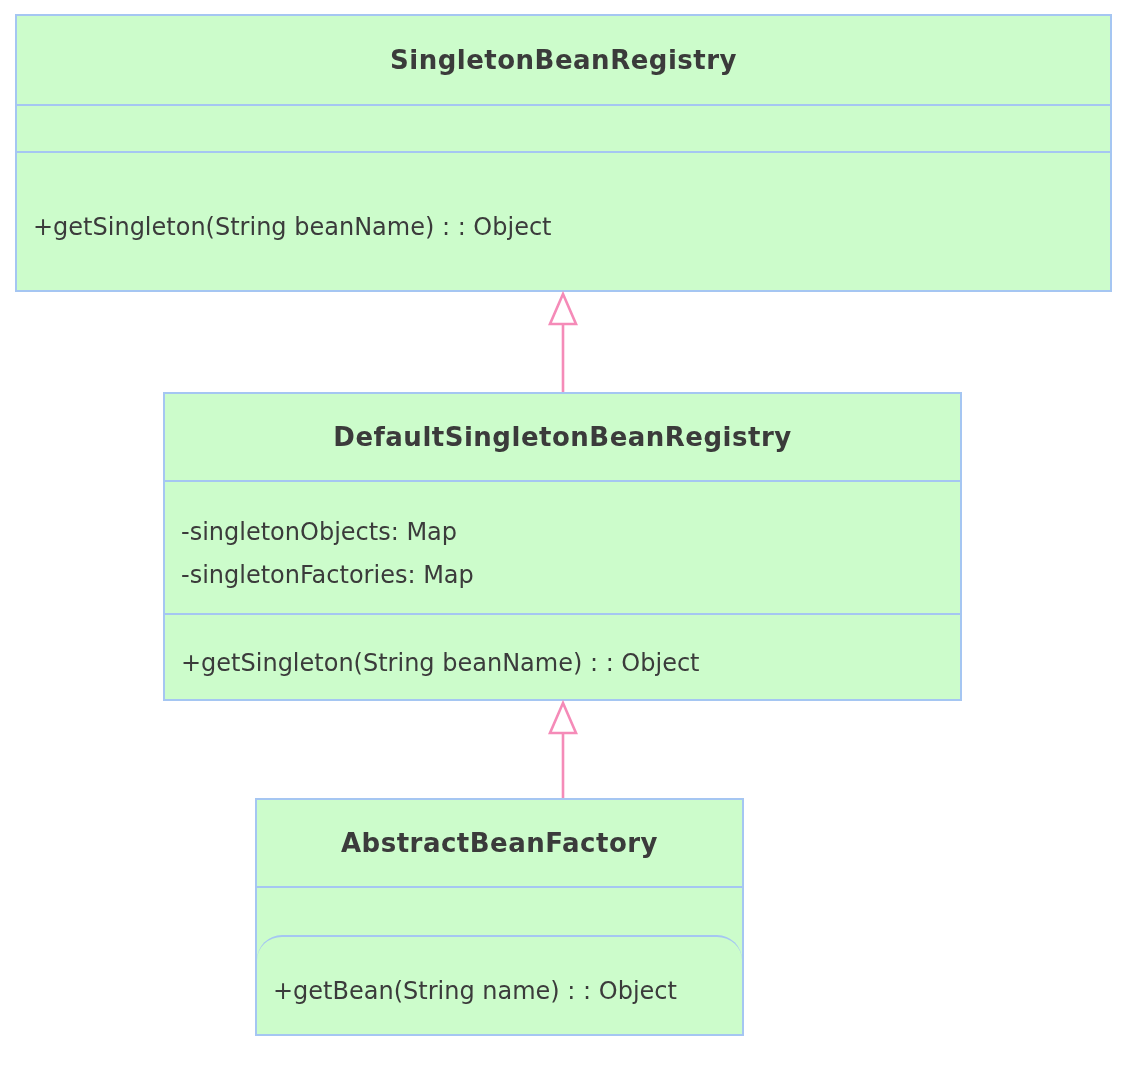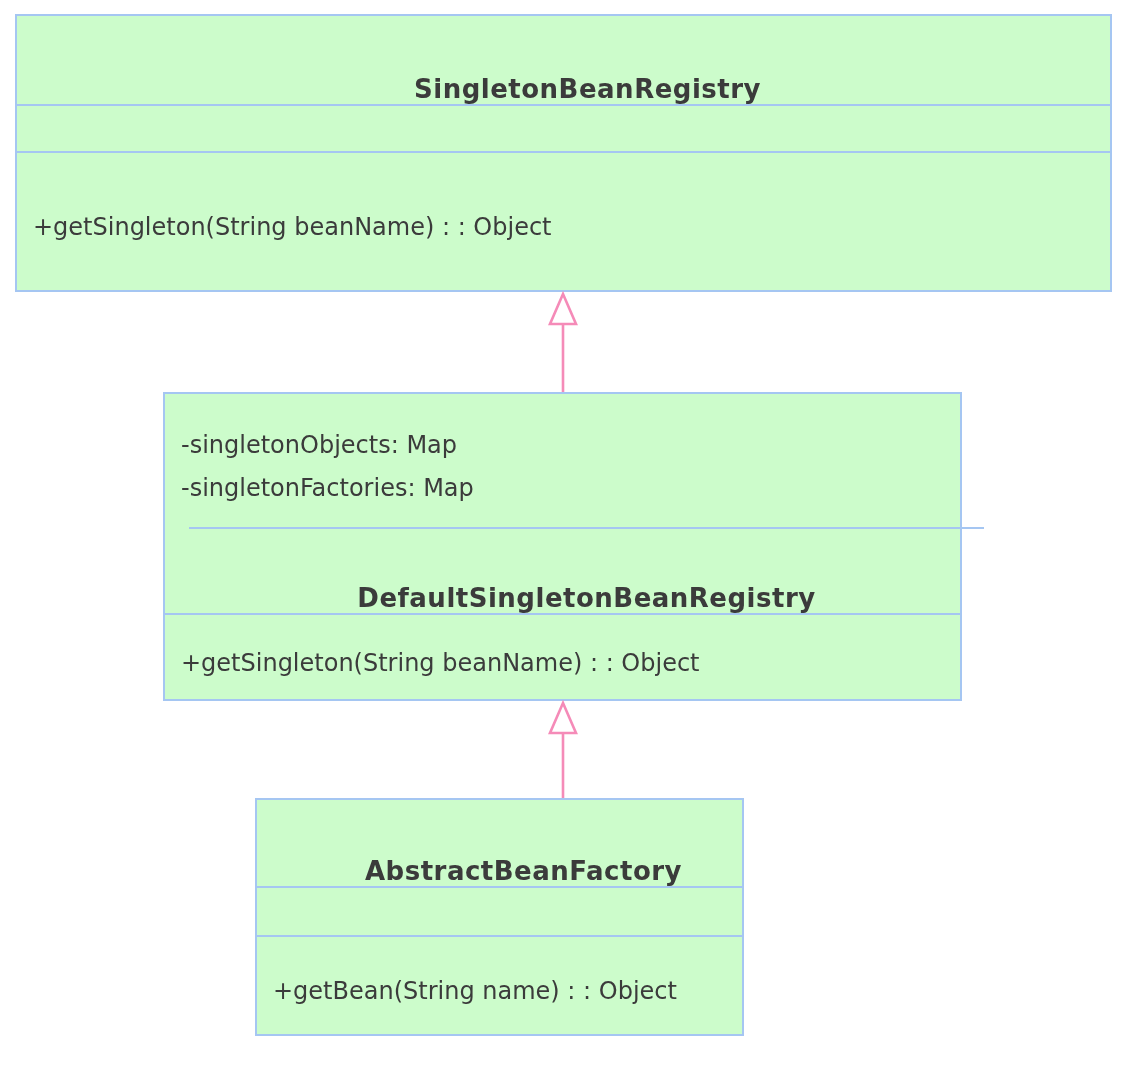--- a/index.html
+++ b/index.html
@@ -28,47 +28,46 @@
   }
   .box-1 { left: 15px;  top: 14px;  width: 1097px; height: 278px; }
   .box-2 { left: 163px; top: 392px; width: 799px;  height: 309px; }
   .box-3 { left: 255px; top: 798px; width: 489px;  height: 238px; }
 
   .sec { width: 100%; }
   .sec + .sec { border-top: 2px solid var(--box_border); }
 
   .sec-title {
     display: flex;
-    align-items: flex-end;
+    align-items: center;
     justify-content: center;
     font-weight: bold;
     font-size: 26px;
     letter-spacing: 0.5px;
-    margin-left: 24px;
   }
   .box-1 .sec-title { height: 88px; }
   .box-2 .sec-title { height: 86px; }
   .box-3 .sec-title { height: 86px; }
 
   .sec-members {
     display: flex;
     flex-direction: column;
     justify-content: center;
     padding: 12px 10px 0 16px;
     font-size: 24px;
     line-height: 43px;
     white-space: nowrap;
     overflow: hidden;
   }
   .box-1 .sec-attrs   { height: 47px; }
   .box-1 .sec-methods { flex: 1; }
   .box-2 .sec-attrs   { height: 133px; }
   .box-2 .sec-methods { flex: 1; }
   .box-3 .sec-attrs   { height: 49px; }
-  .box-3 .sec-methods { flex: 1; }
+  .box-3 .sec-methods { flex: 1; border-radius: 25px; }
 
   .member-line { height: 43px; }
 
   .arrow {
     position: absolute;
     overflow: visible;
   }
   .arrow-1 { left: 545px; top: 292px; }
   .arrow-2 { left: 545px; top: 701px; }
   .arrow line    { stroke: var(--arrow); stroke-width: 2.6; }
@@ -88,27 +87,27 @@
         <div class="member-line">+getSingleton(String beanName) : : Object</div>
       </div>
   </div>
 
   <svg class="arrow arrow-1" width="36" height="101" viewBox="0 0 36 101">
     <line x1="18" y1="101" x2="18" y2="32"></line>
     <polygon points="18,2 5,32 31,32"></polygon>
   </svg>
 
   <div class="class-box box-2">
+    <div class="sec sec-title">
+      <span>DefaultSingletonBeanRegistry</span>
+    </div>
     <div class="sec sec-members sec-attrs">
         <div class="member-line">-singletonObjects: Map</div>
         <div class="member-line">-singletonFactories: Map</div>
       </div>
-    <div class="sec sec-title">
-      <span>DefaultSingletonBeanRegistry</span>
-    </div>
     <div class="sec sec-members sec-methods">
         <div class="member-line">+getSingleton(String beanName) : : Object</div>
       </div>
   </div>
 
   <svg class="arrow arrow-2" width="36" height="98" viewBox="0 0 36 98">
     <line x1="18" y1="98" x2="18" y2="32"></line>
     <polygon points="18,2 5,32 31,32"></polygon>
   </svg>
 

